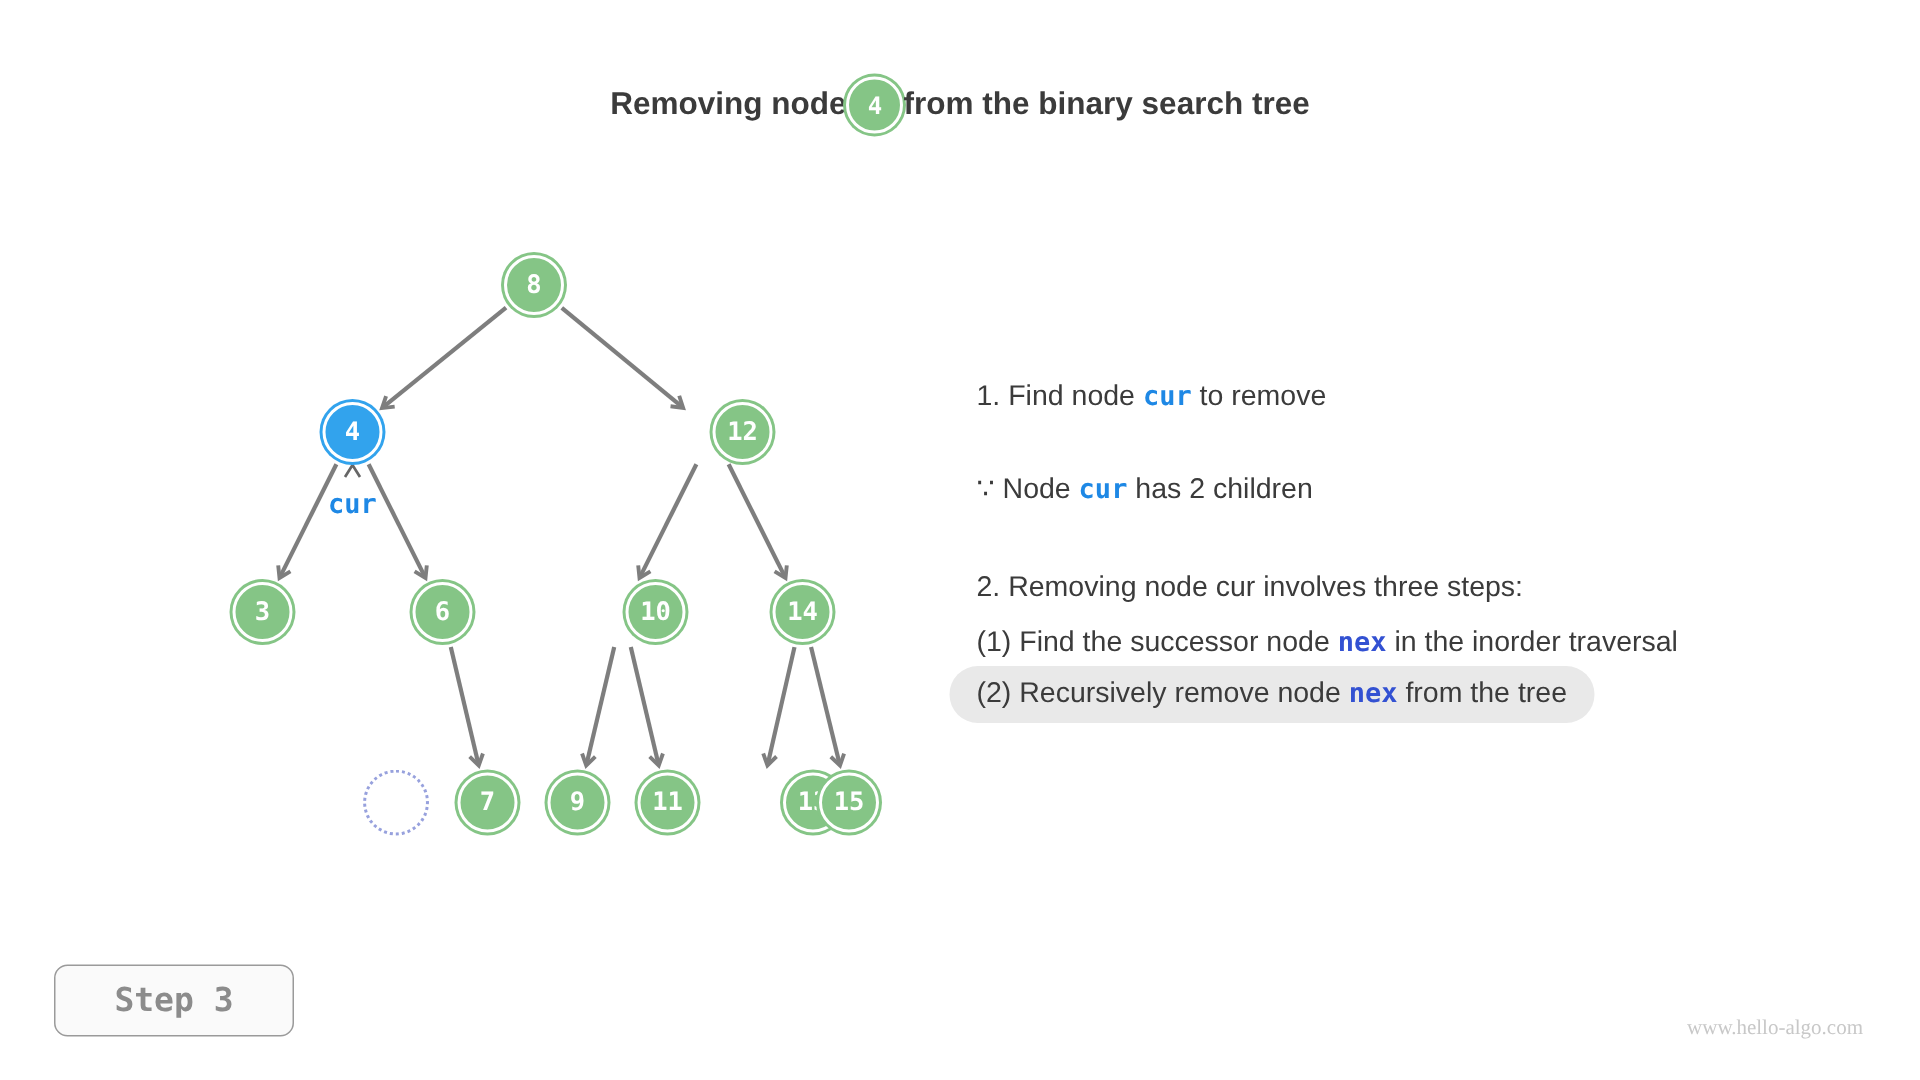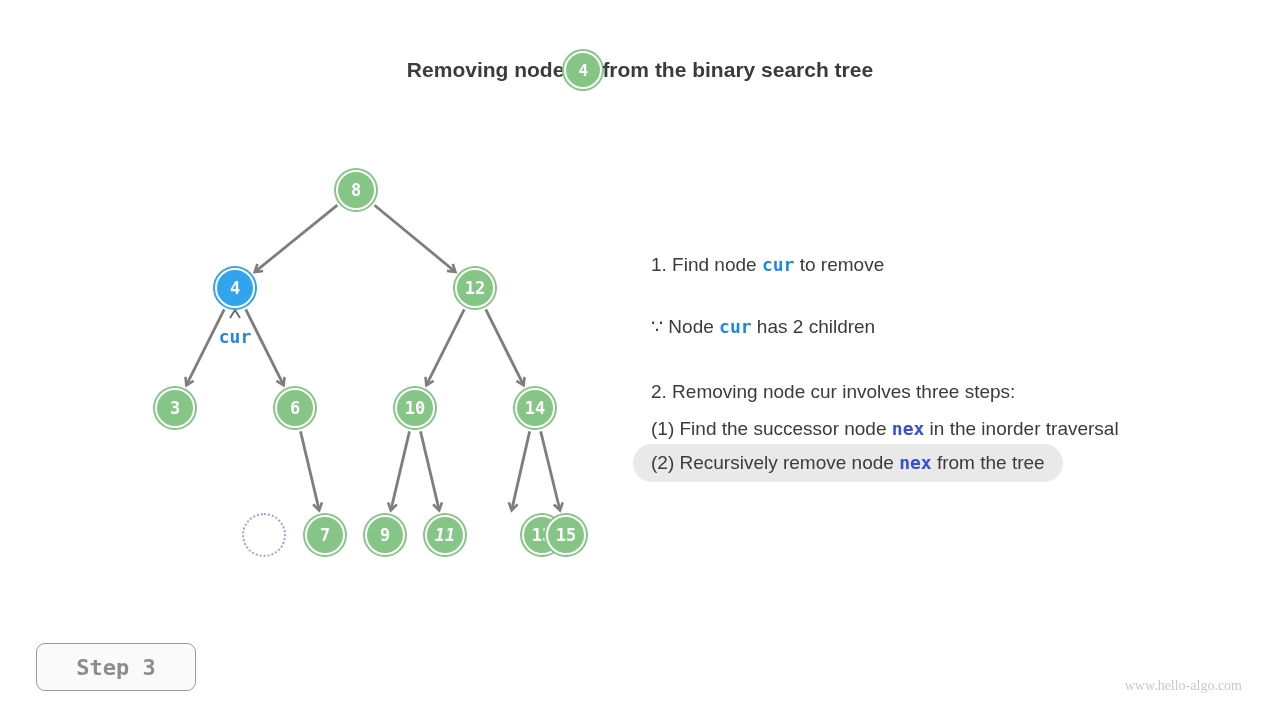--- a/index.html
+++ b/index.html
@@ -105,29 +105,29 @@
       <line x1="409.4825561300804" y1="431.3571790493263" x2="390.97723085907955" y2="509.69638936322986" stroke="#7E7E7E" stroke-width="2.8" marker-end="url(#arrow)"></line>
       <line x1="420.5174438699196" y1="431.3571790493263" x2="439.02276914092045" y2="509.69638936322986" stroke="#7E7E7E" stroke-width="2.8" marker-end="url(#arrow)"></line>
       <line x1="529.6572073671847" y1="431.39774704715677" x2="511.7880253522166" y2="509.6524406989135" stroke="#7E7E7E" stroke-width="2.8" marker-end="url(#arrow)"></line>
       <line x1="540.6911745294683" y1="431.3154569433055" x2="559.8345609264094" y2="509.74158831141904" stroke="#7E7E7E" stroke-width="2.8" marker-end="url(#arrow)"></line>
       <path d="M 230 318 L 235 310 L 240 318" fill="none" stroke="#666666" stroke-width="1.8"></path>
     </svg>
 
   <div id="tree">
       <div class="circle green" style="left: 336px; top: 170px;">8</div>
       <div class="circle blue" style="left: 215px; top: 268px;">4</div>
-      <div class="circle green" style="left: 455px; top: 268px;">12</div>
+      <div class="circle green" style="left: 475px; top: 268px;">12</div>
       <div class="circle green" style="left: 155px; top: 388px;">3</div>
       <div class="circle green" style="left: 275px; top: 388px;">6</div>
-      <div class="circle green" style="left: 395px; top: 388px;">10</div>
+      <div class="circle green" style="left: 417px; top: 388px;">10</div>
       <div class="circle green" style="left: 515px; top: 388px;">14</div>
       <div class="circle ghost" style="left: 242px; top: 513px;"></div>
       <div class="circle green" style="left: 305px; top: 515px;">7</div>
       <div class="circle green" style="left: 365px; top: 515px;">9</div>
-      <div class="circle green" style="left: 425px; top: 515px; font-style: italic;">11</div>
+      <div class="circle green" style="left: 425px; top: 515px;">11</div>
       <div class="circle green" style="left: 486px; top: 515px; margin-left: 36px;">13</div>
       <div class="circle green" style="left: 546px; top: 515px;">15</div>
       <div class="cur-label" style="left: 205px; top: 326px;">cur</div>
     </div>
 
   <div id="notes">
       <div class="note-line"><span>1. Find node </span><span class="kw cur">cur</span><span> to remove</span></div>
       <div class="note-line"><span>∵ Node </span><span class="kw cur">cur</span><span> has 2 children</span></div>
       <div class="note-line"><span>2. Removing node cur involves three steps:</span></div>
       <div class="note-line"><span>(1) Find the successor node </span><span class="kw nex">nex</span><span> in the inorder traversal</span></div>

